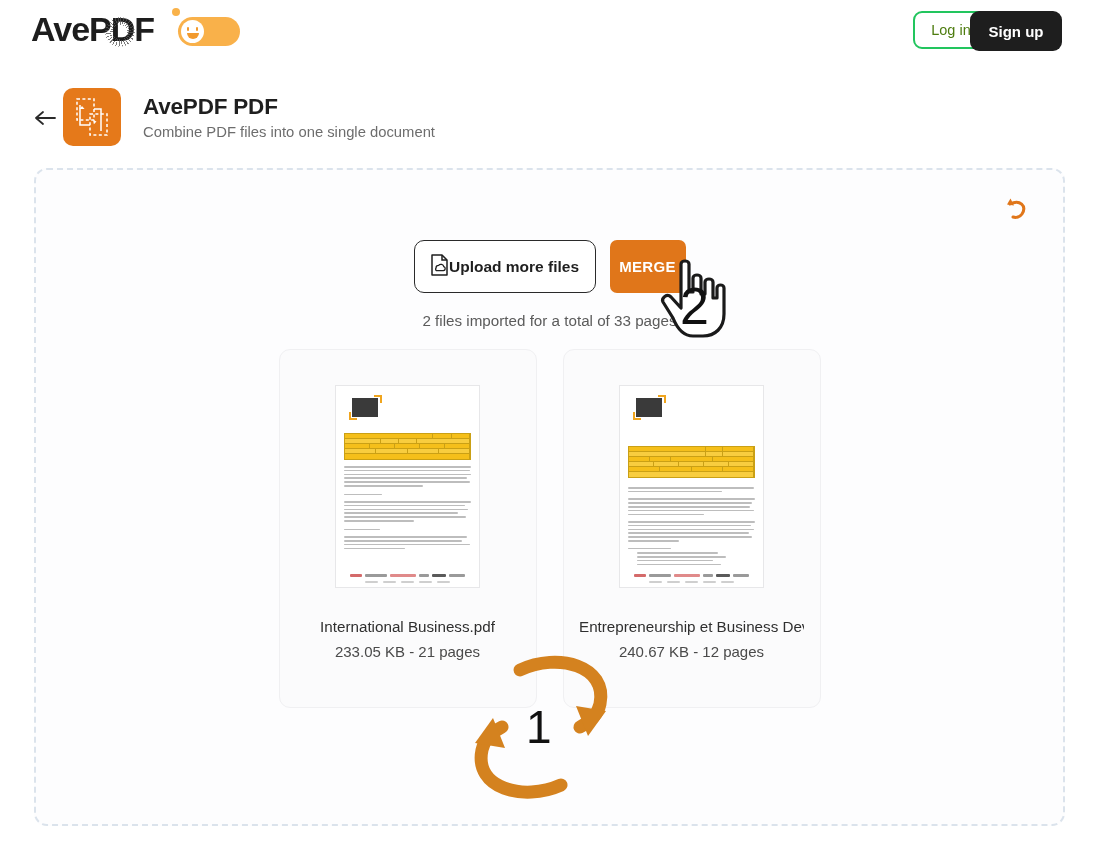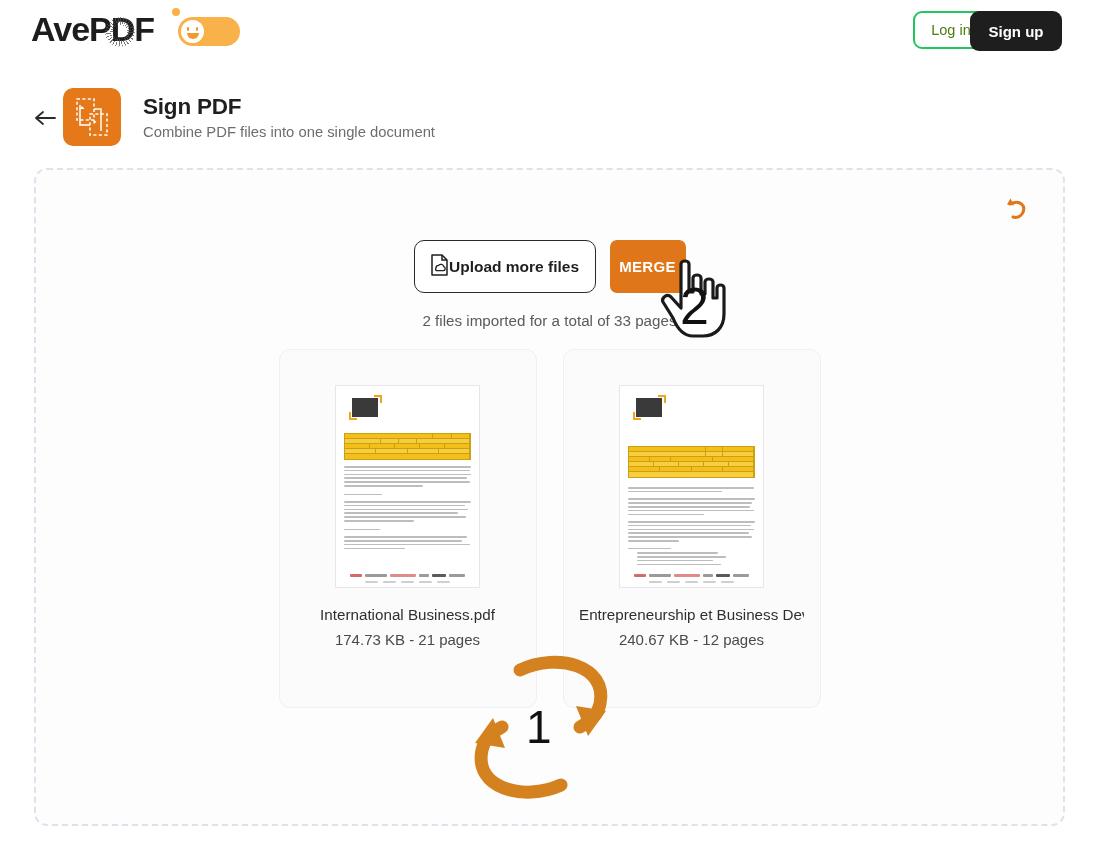--- a/index.html
+++ b/index.html
@@ -173,21 +173,21 @@
     position: absolute; left: 0; bottom: 10px; width: 100%;
     display: flex; justify-content: center; gap: 3px; align-items: center;
   }
   .th-foot-seg { height: 3.4px; border-radius: 1px; }
   .th-foot2 {
     position: absolute; left: 0; bottom: 4px; width: 100%;
     display: flex; justify-content: center; gap: 5px;
   }
   .th-foot2-seg { height: 1.6px; width: 13px; background: #cfcfcf; border-radius: 1px; }
   .card-name {
-    margin-top: 18px; font-size: 15.2px; color: #2f2f2f;
+    margin-top: 30px; font-size: 15.2px; color: #2f2f2f;
     max-width: 225px; text-align: center;
     white-space: nowrap; overflow: hidden;
   }
   .card-meta { margin-top: 8px; font-size: 15px; color: #4a4a4a; }
 
   .embed-btn {
     position: absolute; right: 14px; bottom: 18px;
     width: 144px; height: 38px; border-radius: 8px;
     background: #fff; border: 1px solid #e9e9ec;
     display: flex; align-items: center; justify-content: center; gap: 7px;
@@ -242,21 +242,21 @@
   <svg width="58" height="58" viewBox="0 0 58 58">
     <rect x="14" y="11" width="17" height="21" fill="none" stroke="#fff" stroke-width="1.5" stroke-dasharray="3 2.4"></rect>
     <rect x="27" y="26" width="17" height="21" fill="none" stroke="#fff" stroke-width="1.5" stroke-dasharray="3 2.4"></rect>
     <path d="M31 21 H38 V43" fill="none" stroke="#fff" stroke-width="1.5"></path>
     <path d="M27 37 H17 V17" fill="none" stroke="#fff" stroke-width="1.5"></path>
     <path d="M19 18 l2.5 3 l-5 0 z" fill="#fff"></path>
     <path d="M30 32 l3.5 1.6 l-2.6 2.6 z" fill="#fff"></path>
   </svg>
 </div>
 
-<div class="tool-title">Sign PDF</div>
+<div class="tool-title">AvePDF PDF</div>
 <div class="tool-sub">Combine PDF files into one single document</div>
 
 <div class="panel">
 
   <div class="reset-btn">
     <svg width="30" height="30" viewBox="0 0 30 30">
       <path d="M9 9 C19 4, 26 11, 21 19 C19 22, 15 23, 12 22" stroke="#e0761a" stroke-width="3" fill="none" stroke-linecap="round"></path>
       <path d="M9.5 3.5 L6 9.5 L13 10.5 Z" fill="#e0761a"></path>
     </svg>
   </div>
@@ -349,21 +349,21 @@
         </div>
         <div class="th-foot2">
           <i class="th-foot2-seg"></i>
             <i class="th-foot2-seg"></i>
             <i class="th-foot2-seg"></i>
           <i class="th-foot2-seg"></i>
             <i class="th-foot2-seg"></i>
         </div>
       </div>
       <div class="card-name">International Business.pdf</div>
-      <div class="card-meta">174.73 KB - 21 pages</div>
+      <div class="card-meta">233.05 KB - 21 pages</div>
     </div>
 
     <div class="card">
       <div class="thumb">
         <div class="th-logo">
           <span class="th-logo-box"></span>
             <span class="th-logo-c1"></span>
             <span class="th-logo-c2"></span>
         </div>
         <div class="th-table" style="margin-top:26px">

